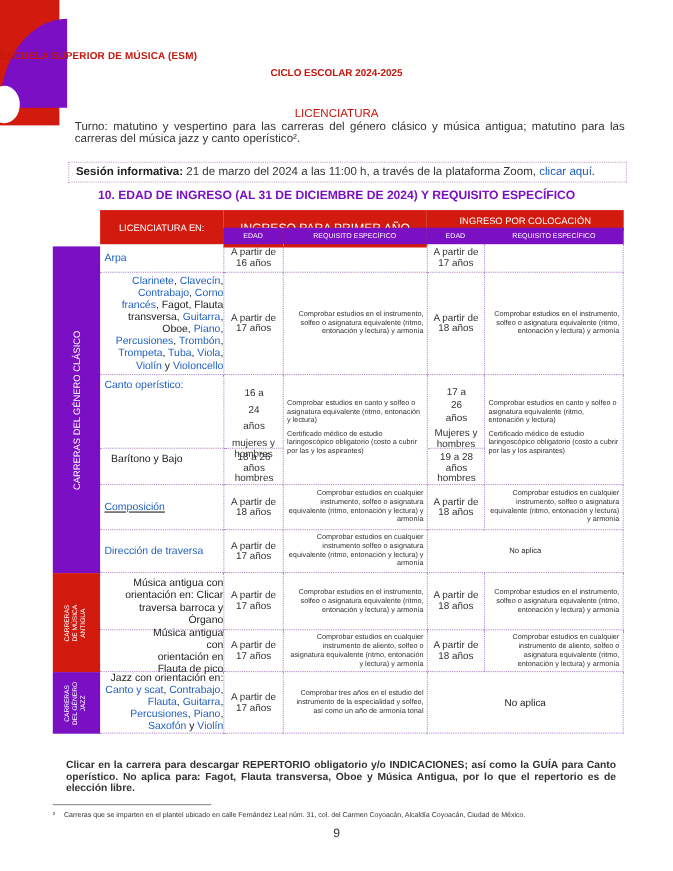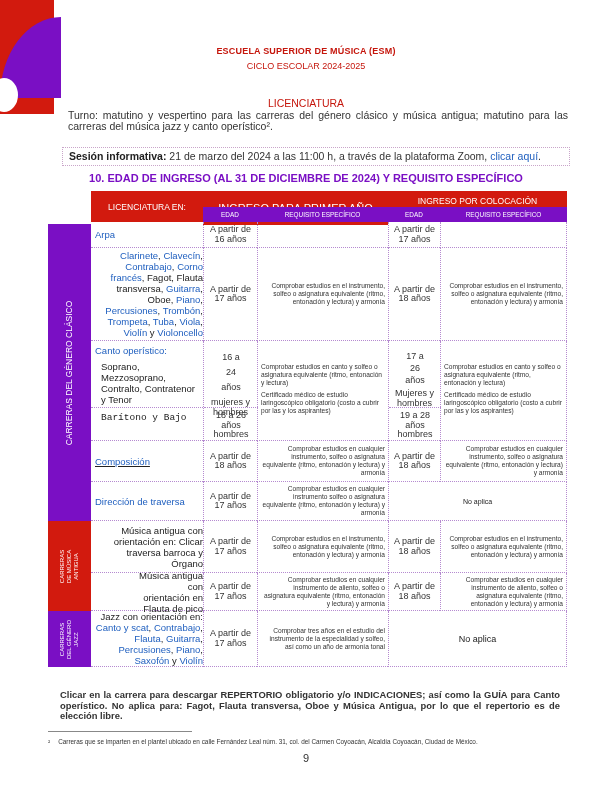--- a/index.html
+++ b/index.html
@@ -4,22 +4,22 @@
 <style>
   html, body { margin:0; padding:0; }
   body { width:612px; height:792px; position:relative; background:#ffffff; overflow:hidden;
          font-family:"Liberation Sans", "DejaVu Sans", sans-serif; color:#222; }
   .abs { position:absolute; }
   
   .deco-red { left:0; top:0; width:54px; height:114px; background:#d21a0e; }
   .deco-purple { left:0; top:17px; width:61px; height:81px; background:#7a0fc4; border-top-left-radius:61px 81px; }
   .deco-white { left:-10px; top:78px; width:28px; height:34px; background:#fff; border-radius:50%; }
 
-  .school { left:0; width:612px; top:46px; text-align:center; font-size:9px; font-weight:bold; color:#c5160c; letter-spacing:0.2px; }
-  .cycle { left:0; width:612px; top:61px; text-align:center; font-size:9px; color:#c5160c; }
+  .school { left:0; width:612px; top:46px; font-size:9px; font-weight:bold; color:#c5160c; letter-spacing:0.2px; }
+  .cycle { left:0; width:612px; top:61px; text-align:center; font-size:9px; color:#c5160c;font-weight:bold; }
   .lic-title { left:0; width:612px; top:97px; text-align:center; font-size:10.5px; color:#c5160c; }
   .turno { left:68px; width:500px; top:110px; font-size:10.5px; line-height:11px; color:#333; text-align:justify; }
   .sesion { left:62px; width:500px; top:147px; height:17px; border:1px dotted #c9a5c9; font-size:10.5px; line-height:17px; padding-left:6px; color:#333; }
   .sesion b { font-weight:bold; color:#222; }
   .link { color:#1f5fbf; }
   .sec-title { left:0; width:612px; top:172px; text-align:center; font-size:11px; font-weight:bold; color:#7a0fc4; }
 
   
   .hdr-red { background:#d21a0e; color:#fff; }
   .hdr-purple { background:#7a0fc4; color:#fff; }
@@ -88,23 +88,22 @@
 <div class="cell career db" style="left:91px;top:248px;width:112px;height:93px;">
     <div id="inst-list"><span class="blue" style="cursor: pointer;">Clarinete</span><span>, </span><span class="blue" style="cursor: pointer;">Clavecín</span><span>, </span><span class="blue" style="cursor: pointer;">Contrabajo</span><span>, </span><span class="blue" style="cursor: pointer;">Corno francés</span><span>, Fagot, Flauta transversa, </span><span class="blue" style="cursor: pointer;">Guitarra</span><span>, Oboe, </span><span class="blue" style="cursor: pointer;">Piano</span><span>, </span><span class="blue" style="cursor: pointer;">Percusiones</span><span>, </span><span class="blue" style="cursor: pointer;">Trombón</span><span>, </span><span class="blue" style="cursor: pointer;">Trompeta</span><span>, </span><span class="blue" style="cursor: pointer;">Tuba</span><span>, </span><span class="blue" style="cursor: pointer;">Viola</span><span>, </span><span class="blue" style="cursor: pointer;">Violín</span><span> y </span><span class="blue" style="cursor: pointer;">Violoncello</span></div>
   </div>
 <div class="cell c age dl db" style="left:203px;top:248px;width:54px;height:93px;">A partir de 17 años</div>
 <div class="cell req dl db" style="left:257px;top:248px;width:131px;height:93px;">Comprobar estudios en el instrumento, solfeo o asignatura equivalente (ritmo, entonación y lectura) y armonía</div>
 <div class="cell c age dl db" style="left:388px;top:248px;width:52px;height:93px;">A partir de 18 años</div>
 <div class="cell req dl db dr" style="left:440px;top:248px;width:127px;height:93px;">Comprobar estudios en el instrumento, solfeo o asignatura equivalente (ritmo, entonación y lectura) y armonía</div>
 
 <div class="abs career" style="left:91px;top:341px;width:112px;height:100px;box-sizing:border-box;border-bottom:1px dotted #b58ad0;">
   <div class="blue" style="margin-top:4px;cursor:pointer;">Canto operístico:</div>
-  <div style="margin:5px 0 0 6px;width:100px;">Soprano, Mezzosoprano, Contralto, Contratenor y Tenor</div>
   <div style="position:absolute;left:0;top:66px;width:112px;border-top:1px dotted #b58ad0;"></div>
-  <div style="position:absolute;left:10px;top:71px;font-family:Liberation Mono, monospace;">Barítono y Bajo</div>
+  <div style="position:absolute;left:10px;top:71px;">Barítono y Bajo</div>
 </div>
 <div class="abs age dl" style="left:203px;top:341px;width:54px;height:100px;box-sizing:border-box;border-bottom:1px dotted #b58ad0;text-align:center;">
   <div style="margin-top:9px;width:30px;margin-left:12px;line-height:15px;">16 a 24 años</div>
   <div style="margin-top:3px;">mujeres y hombres</div>
   <div style="position:absolute;left:0;top:66px;width:54px;border-top:1px dotted #b58ad0;"></div>
   <div style="position:absolute;left:8px;top:70px;width:38px;">18 a 26 años hombres</div>
 </div>
 <div class="abs req dl" style="left:257px;top:341px;width:131px;height:100px;box-sizing:border-box;border-bottom:1px dotted #b58ad0;padding-top:22px;">
   <div>Comprobar estudios en canto y solfeo o asignatura equivalente (ritmo, entonación y lectura)</div>
   <div style="margin-top:4px;">Certificado médico de estudio laringoscópico obligatorio (costo a cubrir por las y los aspirantes)</div>

